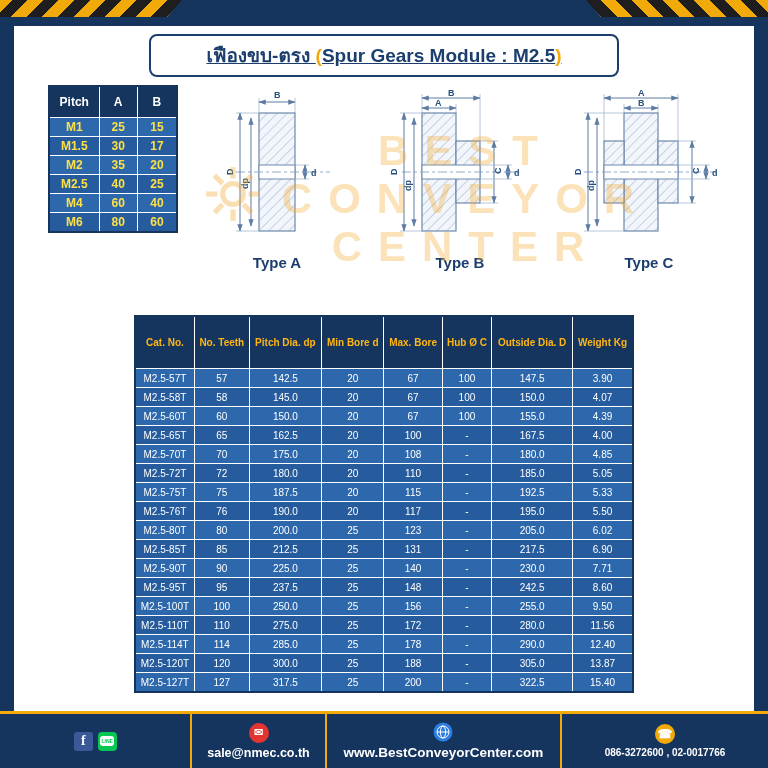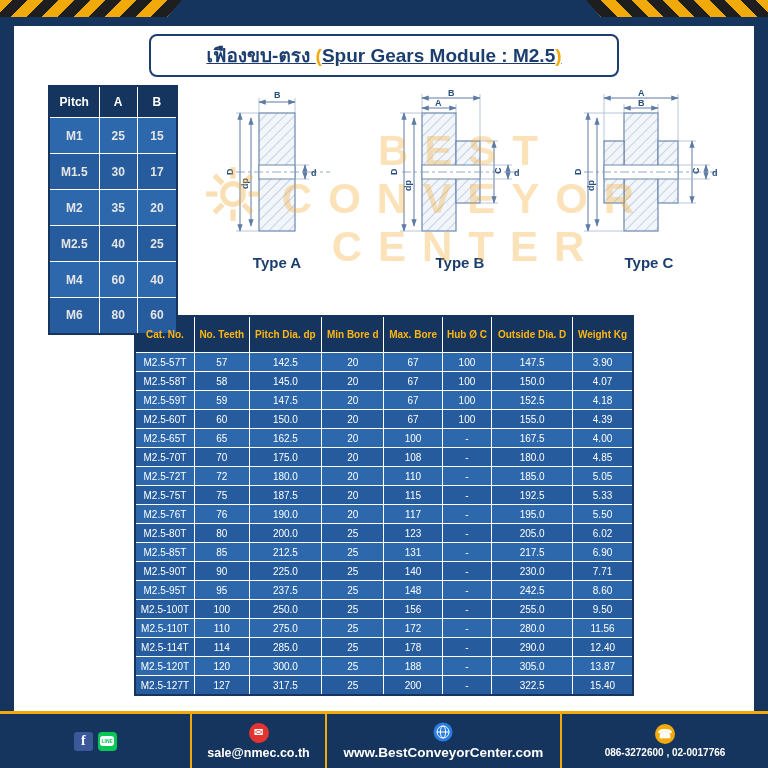--- a/index.html
+++ b/index.html
@@ -18,22 +18,22 @@
 
   .title-box { width:470px; margin:2px auto 8px; border:2px solid #1c3e6e; border-radius:8px;
                text-align:center; padding:4px 0 5px; font-size:19px; font-weight:bold; color:#1c3e6e; background:#fff;text-decoration:underline; }
   .title-box .paren { color:#f2a90a; }
 
   .upper { display:flex; gap:10px; height:228px; margin-left:24px; }
 
   table { border-collapse:collapse; }
   .pitch-table { width:130px; border:2px solid #16355e; align-self:flex-start; }
   .pitch-table th { background:#16355e; color:#ffffff; font-size:12px; padding:8px 0; border:1px solid #fff; }
-  .pitch-table td { background:#2d68ad; color:#e5e5e5; font-size:12px; font-weight:bold; text-align:center;
-                    border:1px solid #fff; height:36px; }
+  .pitch-table td { background:#2d68ad; color:#fde047; font-size:12px; font-weight:bold; text-align:center;
+                    border:1px solid #fff; height:19px; }
   .pitch-table tbody tr:nth-child(even) td { background:#265c9e; }
   .pitch-table col.c-pitch { width:50px; }
 
   .drawings { position:relative; flex:1; display:flex; justify-content:space-around; align-items:flex-start; padding-top:4px; }
   .drawing { position:relative; z-index:1; display:flex; flex-direction:column; align-items:center; }
   .type-label { font-size:15px; font-weight:bold; color:#1c3e6e; margin-top:3px; }
 
   .watermark { position:absolute; inset:0; z-index:2; display:flex; flex-direction:column; align-items:center;
                justify-content:center; gap:6px; pointer-events:none;
                color:rgba(243,166,44,0.33); font-weight:bold; font-size:42px; letter-spacing:16px; line-height:1; }
@@ -41,21 +41,21 @@
 
   
   .dim  { stroke:#5d7ba3; stroke-width:1; marker-start:url(#arr); marker-end:url(#arr); }
   .ext  { stroke:#a5b7d0; stroke-width:.8; }
   .cl   { stroke:#8aa3c4; stroke-width:.9; stroke-dasharray:9 3 3 3; }
   .body-rect { fill:url(#hatch); stroke:#6d88ad; stroke-width:1.2; }
   .bore-rect { fill:#ffffff; stroke:#6d88ad; stroke-width:1; }
   .dimtext { font-size:9px; font-weight:bold; fill:#27507f; }
 
   .spec-table { width:500px; margin:2px auto 0; border:2px solid #16355e; }
-  .spec-table th { background:#16355e; color:#ffb612; font-size:10px; padding:12px 2px; border:1px solid #fff; }
+  .spec-table th { background:#16355e; color:#ffb612; font-size:10px; padding:20px 2px; border:1px solid #fff; }
   .spec-table td { background:#2d68ad; color:#fff; font-size:10px; text-align:center; padding:3.5px 2px; border:1px solid #fff; }
   .spec-table tbody tr:nth-child(even) td { background:#265c9e; }
 
   
   .footer { position:absolute; left:0; right:0; bottom:0; height:57px; background:#16355e;
             border-top:3px solid #f2a90a; display:flex; align-items:stretch; }
   .fsec { display:flex; flex-direction:column; align-items:center; justify-content:center; gap:3px;
           color:#fff; font-weight:bold; }
   .fsec .ftext { white-space:nowrap; }
   .f1 { flex:0 0 24.8%; } .f2 { flex:0 0 17.2%; } .f3 { flex:0 0 30.4%; } .f4 { flex:1; }
@@ -299,30 +299,20 @@
             <td>M2.5-58T</td>
             <td>58</td>
             <td>145.0</td>
             <td>20</td>
             <td>67</td>
             <td>100</td>
             <td>150.0</td>
             <td>4.07</td>
           </tr>
 
-          <tr>
-            <td>M2.5-59T</td>
-            <td>59</td>
-            <td>147.5</td>
-            <td>20</td>
-            <td>67</td>
-            <td>100</td>
-            <td>152.5</td>
-            <td>4.18</td>
-          </tr>
 
           <tr>
             <td>M2.5-60T</td>
             <td>60</td>
             <td>150.0</td>
             <td>20</td>
             <td>67</td>
             <td>100</td>
             <td>155.0</td>
             <td>4.39</td>

